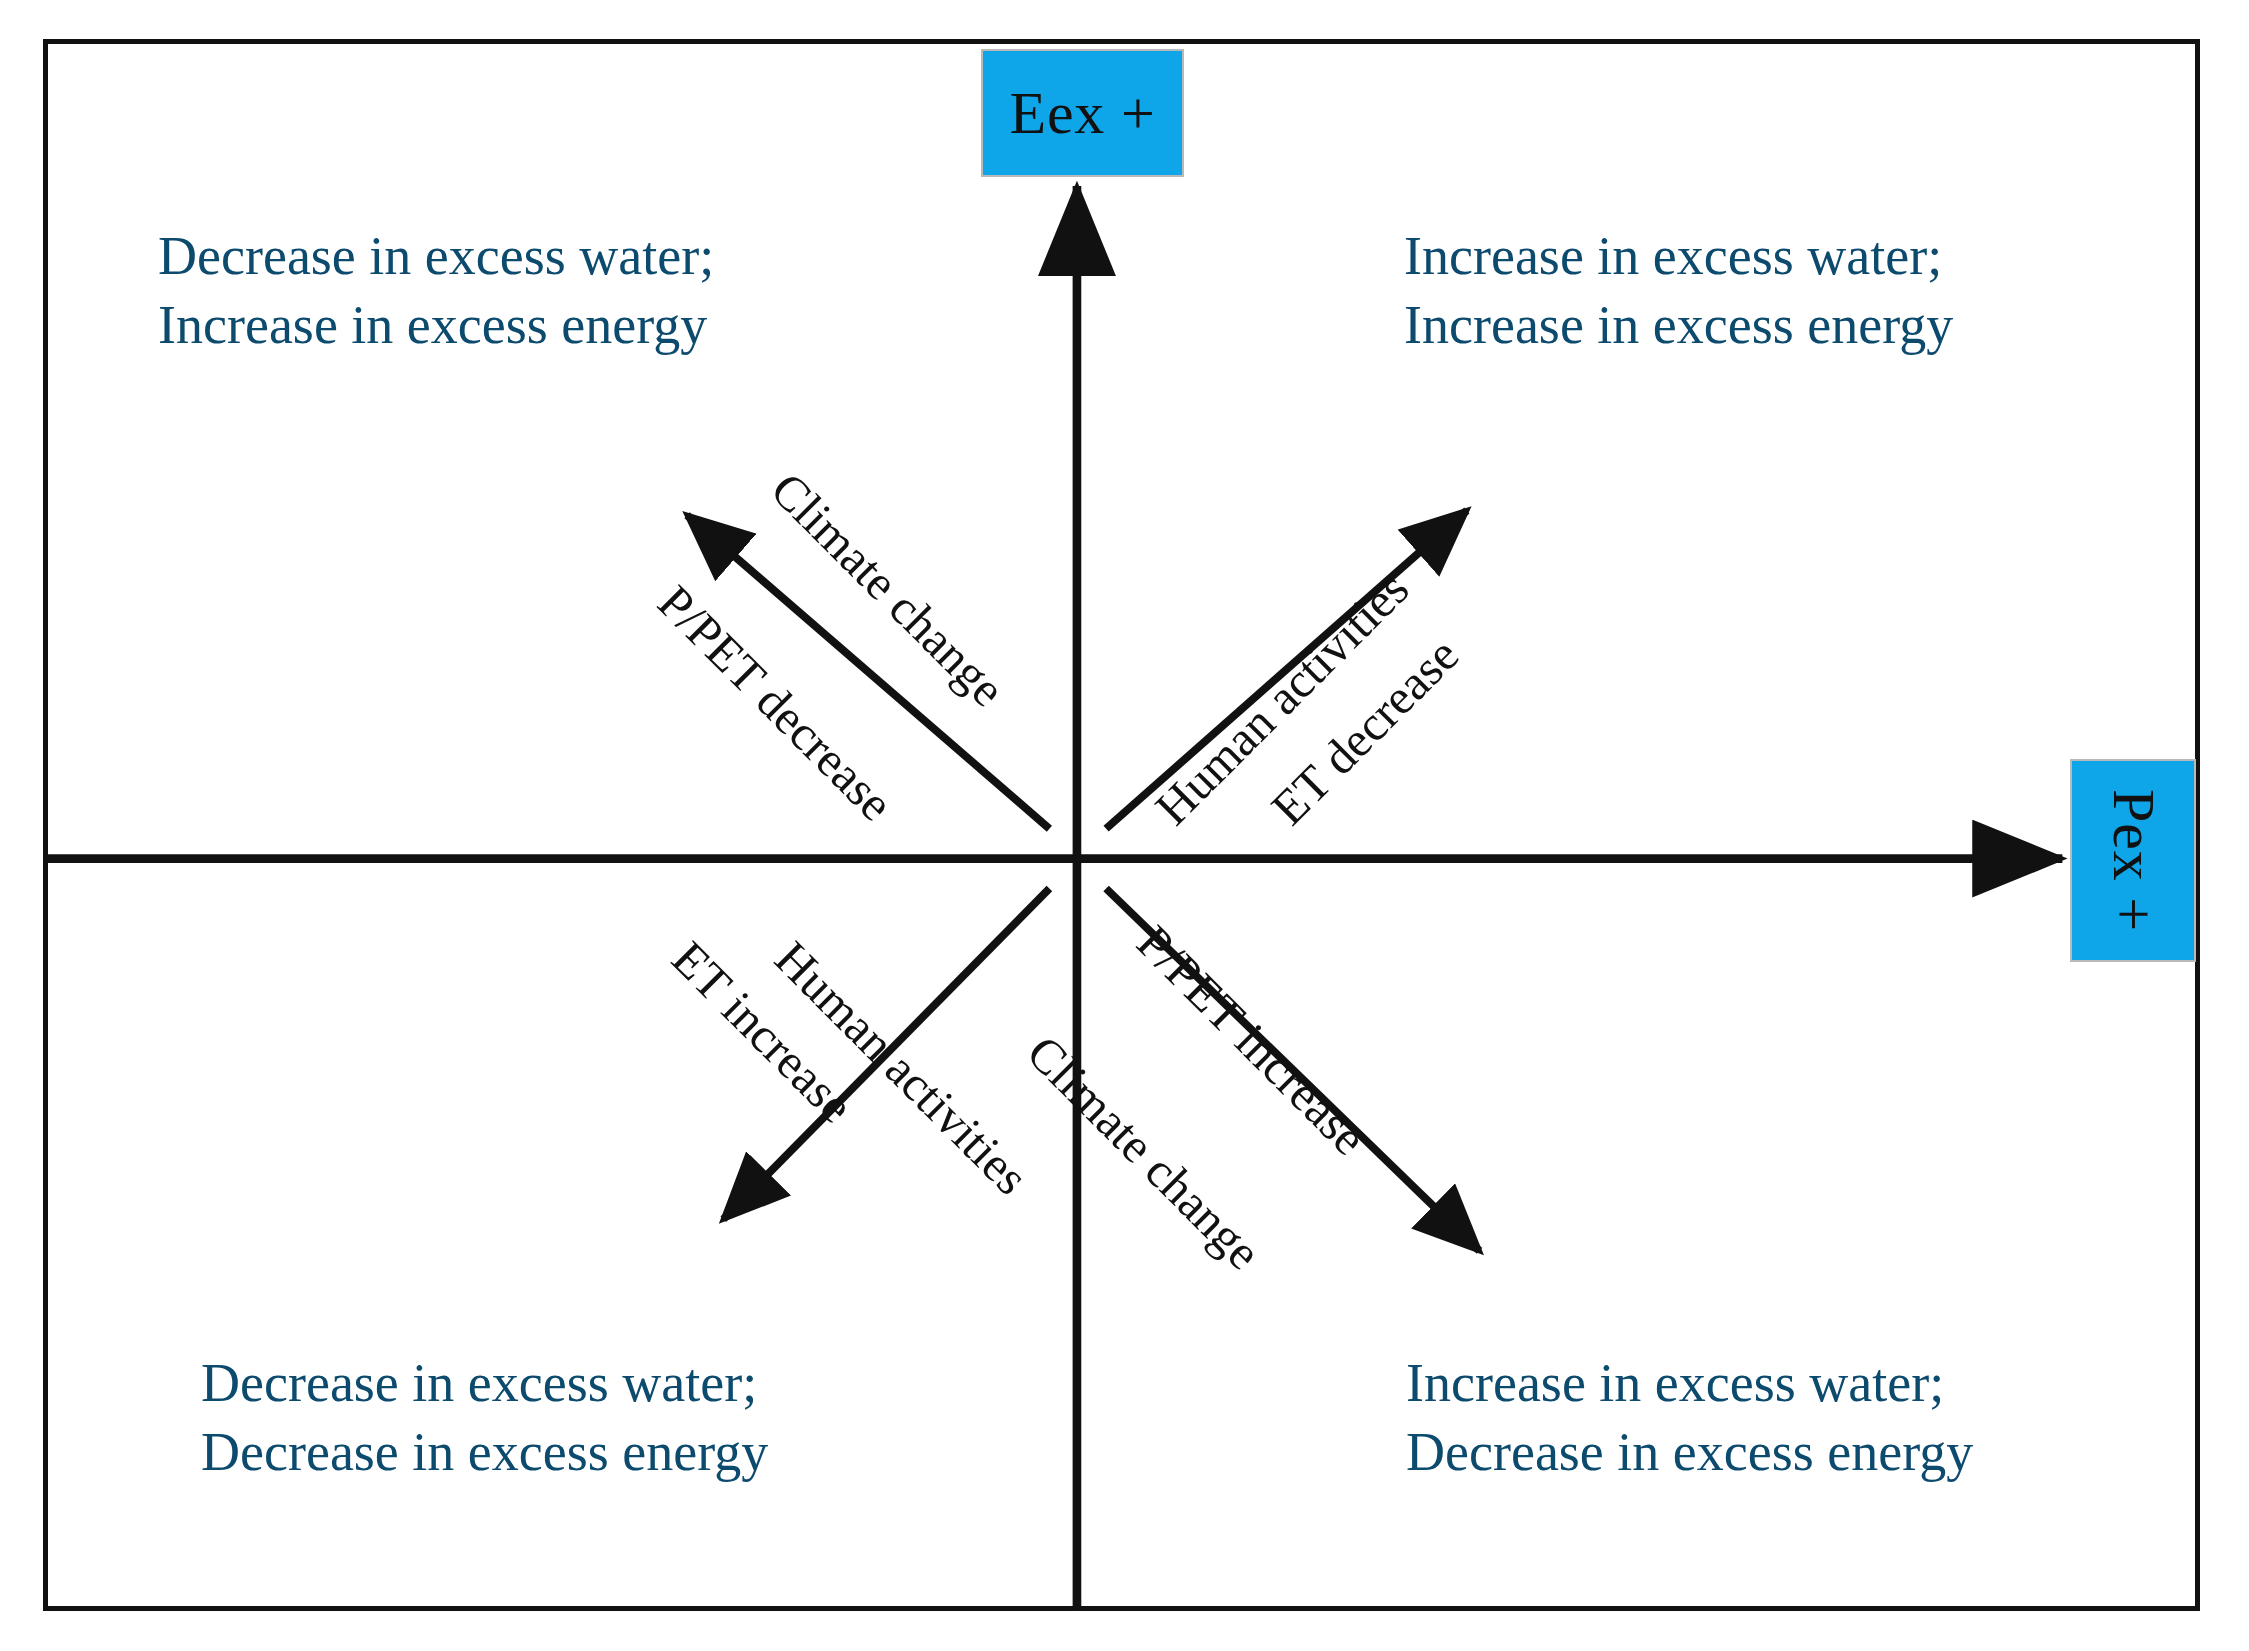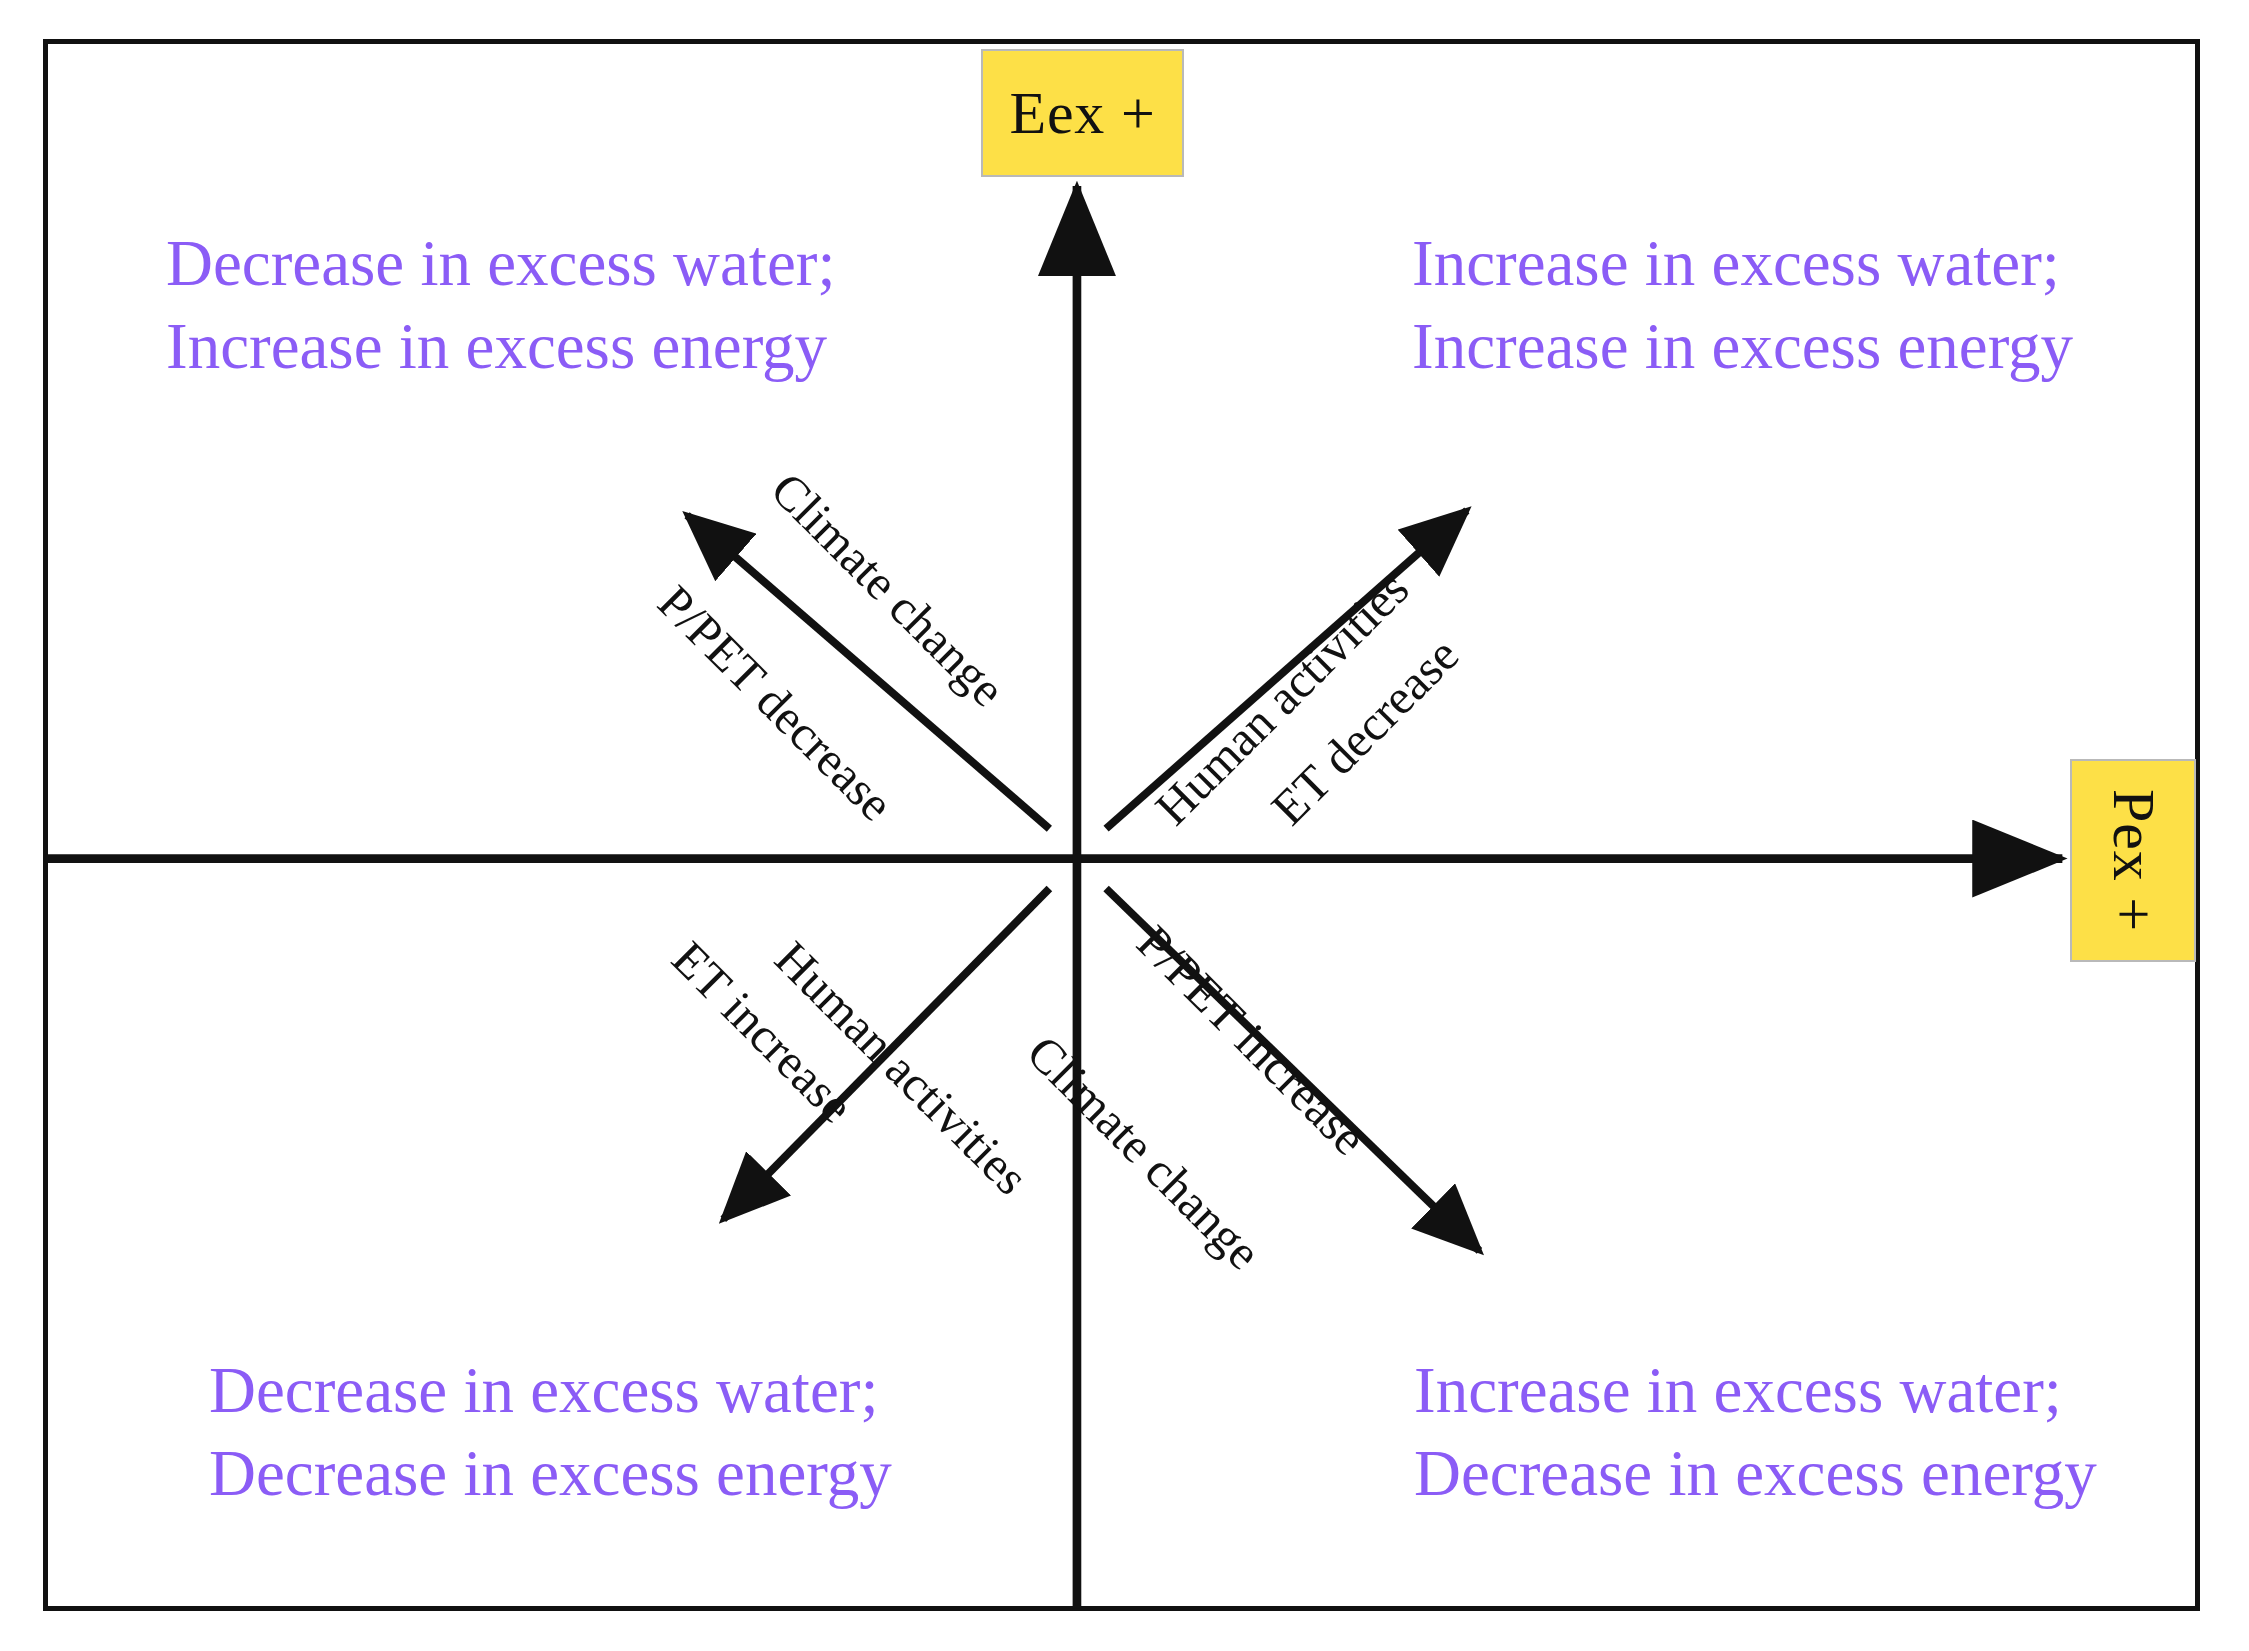--- a/index.html
+++ b/index.html
@@ -41,21 +41,21 @@
     top: 0;
     width: 2250px;
     height: 1651px;
     pointer-events: none;
   }
 
   
   .axis-label-box {
     position: absolute;
     border: 2.4px solid #b9b9b9;
-    background: #fde047;
+    background: #0ea5e9;
     box-sizing: border-box;
     display: flex;
     align-items: center;
     justify-content: center;
     color: #111111;
   }
   #eex-label-box {
     left: 981px;
     top: 49px;
     width: 203px;
@@ -72,25 +72,24 @@
   }
   #pex-label-box .rot {
     transform: rotate(90deg);
     white-space: nowrap;
     letter-spacing: 0.8px;
   }
 
   
   .quadrant-text {
     position: absolute;
-    font-size: 65px;
+    font-size: 54px;
     line-height: 1.28;
     white-space: nowrap;
-    color: #8b5cf6;
-    margin-left: 8px;
+    color: #0c4a6e;
   }
   #quadrant-top-left     { left: 158px;  top: 222px; }
   #quadrant-top-right    { left: 1404px; top: 222px; }
   #quadrant-bottom-left  { left: 201px;  top: 1349px; }
   #quadrant-bottom-right { left: 1406px; top: 1349px; }
 
   
   .arrow-label {
     position: absolute;
     font-size: 49px;

